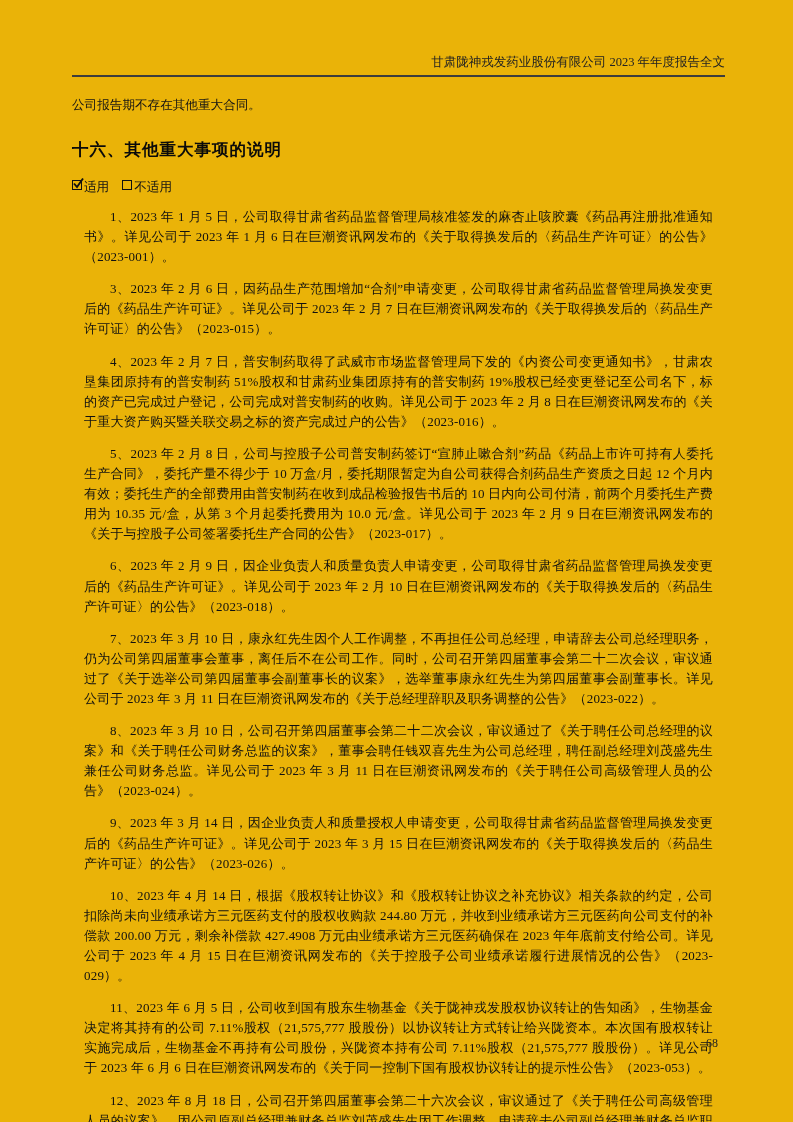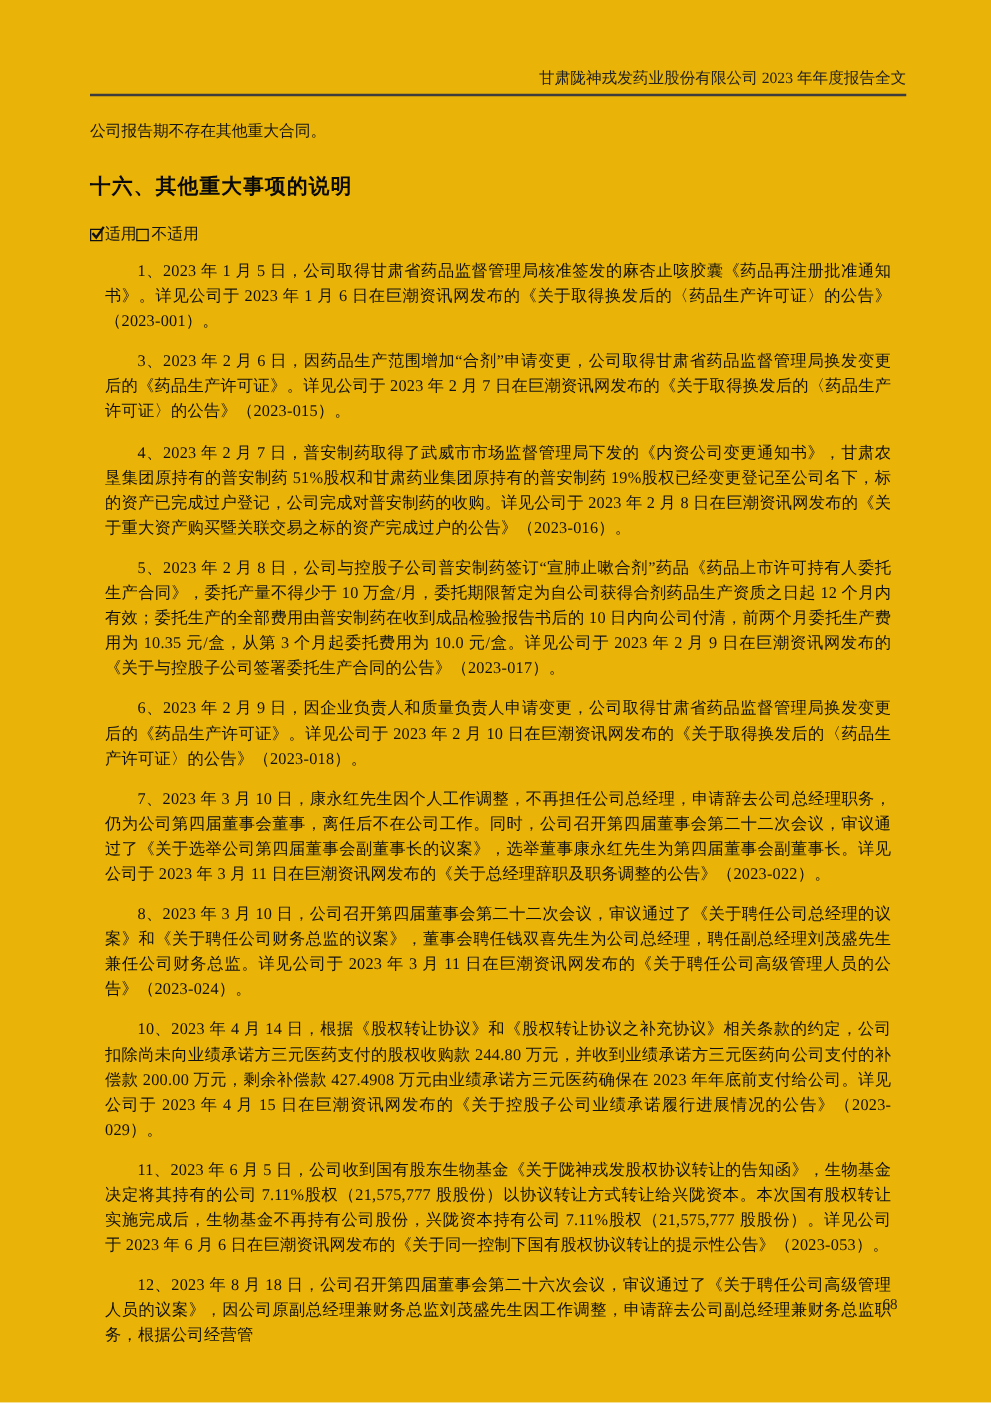--- a/index.html
+++ b/index.html
@@ -45,22 +45,22 @@
     color: #0a0a0a;
     letter-spacing: 1px;
   }
   .apply-row {
     margin-top: 21px;
     font-size: 12.6px;
     line-height: 15px;
     display: flex;
     align-items: center;
   }
-  .apply-item { display: inline-flex; align-items: center; }
-  .apply-item + .apply-item { }
+  .apply-item { display: inline-flex; align-items: flex-start; }
+  .apply-item + .apply-item { margin-left: 13px; }
   .cb {
     display: inline-block;
     position: relative;
     width: 10px;
     height: 10px;
     border: 1.3px solid #111111;
     margin-right: 2px;
     box-sizing: border-box;
   }
   .cb svg {
@@ -120,20 +120,21 @@
     </div>
 
     <div class="paragraphs">
       <p>1、2023 年 1 月 5 日，公司取得甘肃省药品监督管理局核准签发的麻杏止咳胶囊《药品再注册批准通知书》。详见公司于 2023 年 1 月 6 日在巨潮资讯网发布的《关于取得换发后的〈药品生产许可证〉的公告》（2023-001）。</p>
       <p>3、2023 年 2 月 6 日，因药品生产范围增加“合剂”申请变更，公司取得甘肃省药品监督管理局换发变更后的《药品生产许可证》。详见公司于 2023 年 2 月 7 日在巨潮资讯网发布的《关于取得换发后的〈药品生产许可证〉的公告》（2023-015）。</p>
       <p>4、2023 年 2 月 7 日，普安制药取得了武威市市场监督管理局下发的《内资公司变更通知书》，甘肃农垦集团原持有的普安制药 51%股权和甘肃药业集团原持有的普安制药 19%股权已经变更登记至公司名下，标的资产已完成过户登记，公司完成对普安制药的收购。详见公司于 2023 年 2 月 8 日在巨潮资讯网发布的《关于重大资产购买暨关联交易之标的资产完成过户的公告》（2023-016）。</p>
       <p>5、2023 年 2 月 8 日，公司与控股子公司普安制药签订“宣肺止嗽合剂”药品《药品上市许可持有人委托生产合同》，委托产量不得少于 10 万盒/月，委托期限暂定为自公司获得合剂药品生产资质之日起 12 个月内有效；委托生产的全部费用由普安制药在收到成品检验报告书后的 10 日内向公司付清，前两个月委托生产费用为 10.35 元/盒，从第 3 个月起委托费用为 10.0 元/盒。详见公司于 2023 年 2 月 9 日在巨潮资讯网发布的《关于与控股子公司签署委托生产合同的公告》（2023-017）。</p>
       <p>6、2023 年 2 月 9 日，因企业负责人和质量负责人申请变更，公司取得甘肃省药品监督管理局换发变更后的《药品生产许可证》。详见公司于 2023 年 2 月 10 日在巨潮资讯网发布的《关于取得换发后的〈药品生产许可证〉的公告》（2023-018）。</p>
       <p>7、2023 年 3 月 10 日，康永红先生因个人工作调整，不再担任公司总经理，申请辞去公司总经理职务，仍为公司第四届董事会董事，离任后不在公司工作。同时，公司召开第四届董事会第二十二次会议，审议通过了《关于选举公司第四届董事会副董事长的议案》，选举董事康永红先生为第四届董事会副董事长。详见公司于 2023 年 3 月 11 日在巨潮资讯网发布的《关于总经理辞职及职务调整的公告》（2023-022）。</p>
       <p>8、2023 年 3 月 10 日，公司召开第四届董事会第二十二次会议，审议通过了《关于聘任公司总经理的议案》和《关于聘任公司财务总监的议案》，董事会聘任钱双喜先生为公司总经理，聘任副总经理刘茂盛先生兼任公司财务总监。详见公司于 2023 年 3 月 11 日在巨潮资讯网发布的《关于聘任公司高级管理人员的公告》（2023-024）。</p>
+      <p>9、2023 年 3 月 14 日，因企业负责人和质量授权人申请变更，公司取得甘肃省药品监督管理局换发变更后的《药品生产许可证》。详见公司于 2023 年 3 月 15 日在巨潮资讯网发布的《关于取得换发后的〈药品生产许可证〉的公告》（2023-026）。</p>
       <p>10、2023 年 4 月 14 日，根据《股权转让协议》和《股权转让协议之补充协议》相关条款的约定，公司扣除尚未向业绩承诺方三元医药支付的股权收购款 244.80 万元，并收到业绩承诺方三元医药向公司支付的补偿款 200.00 万元，剩余补偿款 427.4908 万元由业绩承诺方三元医药确保在 2023 年年底前支付给公司。详见公司于 2023 年 4 月 15 日在巨潮资讯网发布的《关于控股子公司业绩承诺履行进展情况的公告》（2023-029）。</p>
       <p>11、2023 年 6 月 5 日，公司收到国有股东生物基金《关于陇神戎发股权协议转让的告知函》，生物基金决定将其持有的公司 7.11%股权（21,575,777 股股份）以协议转让方式转让给兴陇资本。本次国有股权转让实施完成后，生物基金不再持有公司股份，兴陇资本持有公司 7.11%股权（21,575,777 股股份）。详见公司于 2023 年 6 月 6 日在巨潮资讯网发布的《关于同一控制下国有股权协议转让的提示性公告》（2023-053）。</p>
       <p>12、2023 年 8 月 18 日，公司召开第四届董事会第二十六次会议，审议通过了《关于聘任公司高级管理人员的议案》，因公司原副总经理兼财务总监刘茂盛先生因工作调整，申请辞去公司副总经理兼财务总监职务，根据公司经营管</p>
     </div>
 
   </div>
 
   <div class="page-number">68</div>
 </div>
 

